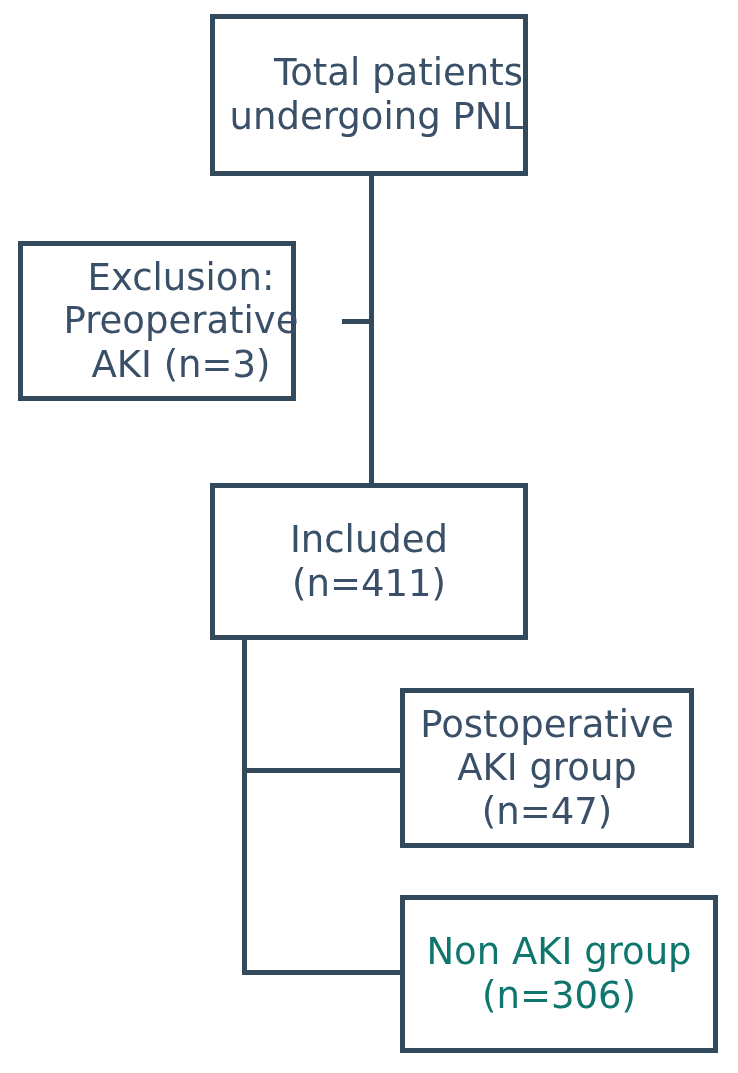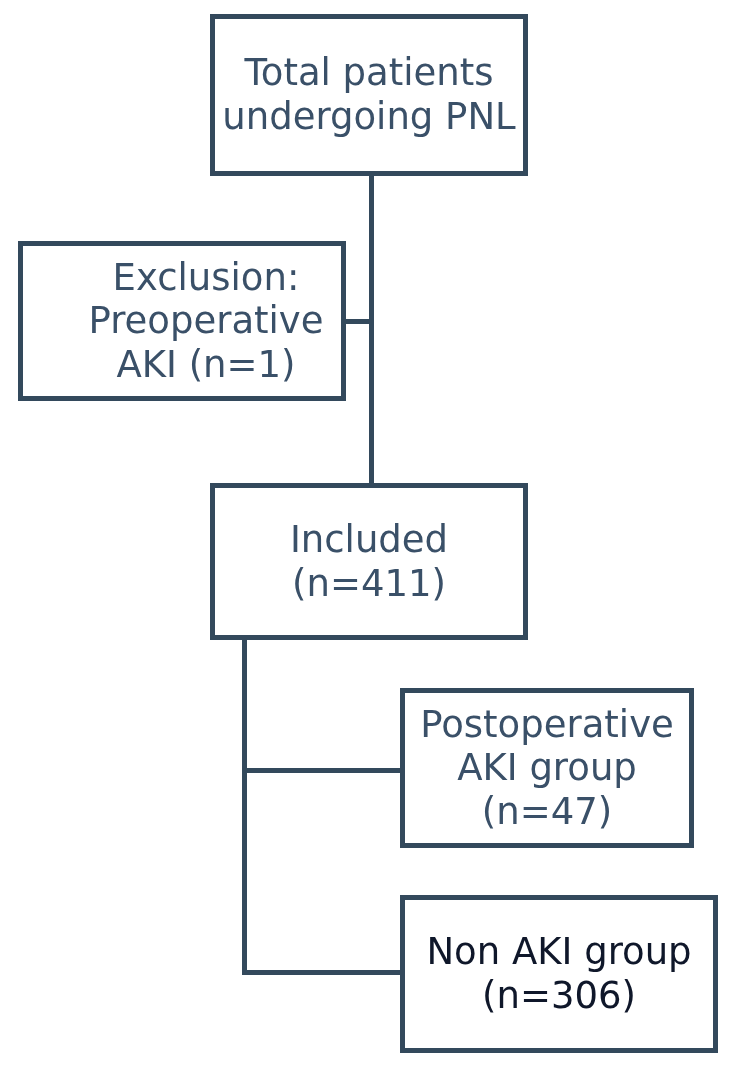--- a/index.html
+++ b/index.html
@@ -35,22 +35,22 @@
     color: #3a5068;
     line-height: 1.18;
     text-align: center;
     z-index: 2;
   }
   .node .line {
     display: block;
     white-space: nowrap;
   }
   
-  #node-total      { left: 210px; top: 14px;  width: 318px; height: 162px; font-size: 37px; }
-  #node-exclusion  { left: 18px;  top: 241px; width: 328px; height: 160px; font-size: 37px; padding-left: 48px; }
+  #node-total      { left: 210px; top: 14px;  width: 318px; height: 162px; font-size: 37px; align-items: flex-end; }
+  #node-exclusion  { left: 18px;  top: 241px; width: 278px; height: 160px; font-size: 37px; padding-left: 48px; }
   #node-included   { left: 210px; top: 483px; width: 318px; height: 157px; font-size: 37px; text-align: center; }
   #node-postop-aki { left: 400px; top: 688px; width: 294px; height: 160px; font-size: 37px; }
   #node-non-aki    { left: 400px; top: 895px; width: 318px; height: 158px; font-size: 37px; }
 </style>
 </head>
 <body>
 
 <div id="canvas" style="background: rgb(255, 255, 255);">
 
   <svg class="flow-svg" viewBox="0 0 738 1073" aria-hidden="true">
@@ -69,32 +69,32 @@
   </svg>
 
   <div class="node" id="node-total" style="border-color: rgb(51, 73, 92); color: rgb(58, 80, 104);">
     <span class="line">Total patients</span>
     <span class="line">undergoing PNL</span>
   </div>
 
   <div class="node" id="node-exclusion" style="border-color: rgb(51, 73, 92); color: rgb(58, 80, 104);">
     <span class="line">Exclusion:</span>
     <span class="line">Preoperative</span>
-    <span class="line">AKI (n=1)</span>
+    <span class="line">AKI (n=3)</span>
   </div>
 
   <div class="node" id="node-included" style="border-color: rgb(51, 73, 92); color: rgb(58, 80, 104);">
     <span class="line">Included</span>
     <span class="line">(n=411)</span>
   </div>
 
   <div class="node" id="node-postop-aki" style="border-color: rgb(51, 73, 92); color: rgb(58, 80, 104);">
     <span class="line">Postoperative</span>
     <span class="line">AKI group</span>
     <span class="line">(n=47)</span>
   </div>
 
-  <div class="node" id="node-non-aki" style="border-color: rgb(51, 73, 92); color: #0f172a;">
+  <div class="node" id="node-non-aki" style="border-color: rgb(51, 73, 92); color: #0f766e;">
     <span class="line">Non AKI group</span>
     <span class="line">(n=306)</span>
   </div>
 
 </div>
 
 </body></html>

